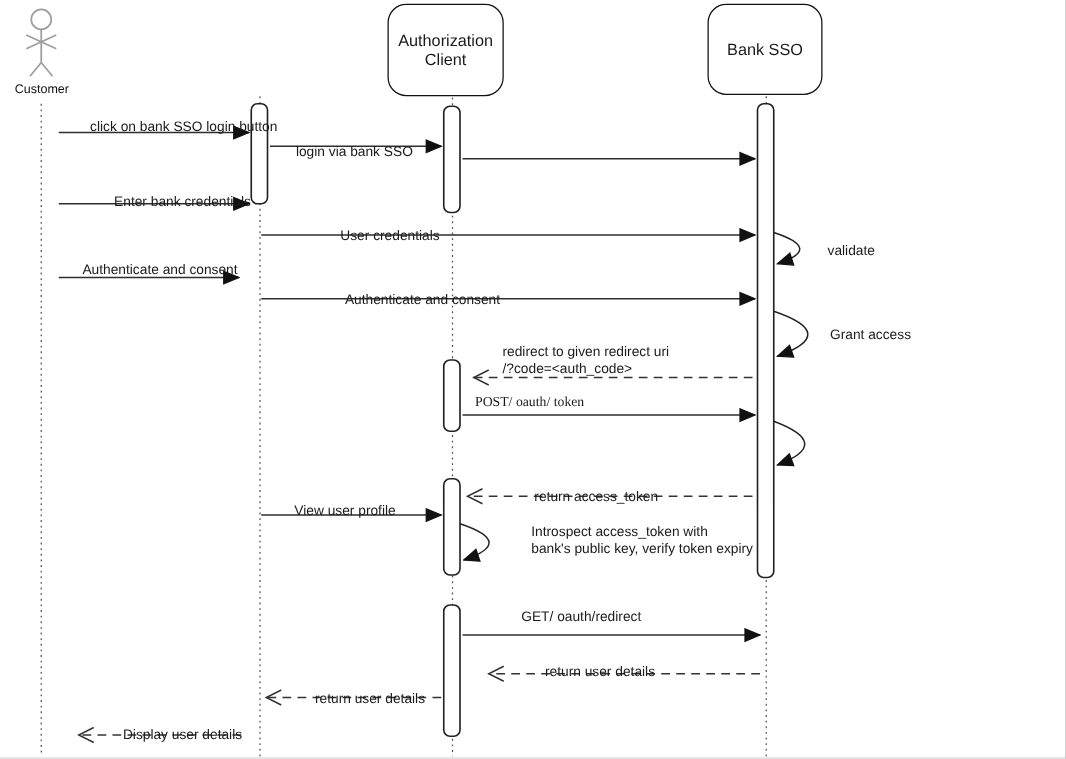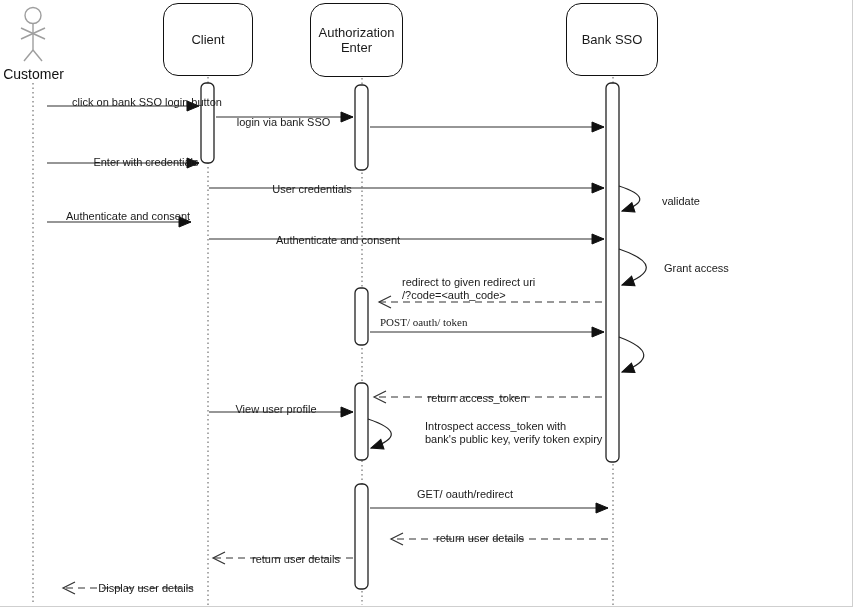--- a/index.html
+++ b/index.html
@@ -9,21 +9,21 @@
     border-right:1px solid #cfcfcf;border-bottom:1px solid #cfcfcf;
     box-sizing:border-box;overflow:hidden;
   }
   svg.layer{position:absolute;left:0;top:0;width:853px;height:607px;}
   .pbox{
     position:absolute;border:1.6px solid #111;border-radius:15px;background:#fff;
     display:flex;align-items:center;justify-content:center;text-align:center;
     font-size:13px;line-height:15px;white-space:pre-line;box-sizing:border-box;
   }
   .actor-label{
-    position:absolute;font-size:14px;text-align:center;color:#111;
+    position:absolute;font-size:10px;text-align:center;color:#111;
   }
   .msg-label{
     position:absolute;font-size:11px;line-height:12.5px;color:#1a1a1a;
     white-space:pre-line;
   }
   .msg-label.ctr{text-align:center;margin-top:12px;}
 </style>
 </head>
 <body>
 
@@ -86,35 +86,32 @@
     </g>
 
     <g stroke="#222" stroke-width="1.2" fill="none">
       <path d="M619,186 Q659,199 622,211" marker-end="url(#mFilled)"></path>
       <path d="M619,249 Q672,267 622,285" marker-end="url(#mFilled)"></path>
       <path d="M619,337 Q667,355 622,372" marker-end="url(#mFilled)"></path>
       <path d="M368,419 Q413,434 371,448" marker-end="url(#mFilled)"></path>
     </g>
   </svg>
 
-  <div class="pbox" style="left:163px;top:3px;width:90px;height:73px;">
-    <span>Client</span>
-  </div>
   <div class="pbox" style="left:310px;top:3px;width:93px;height:74px;">
     <span>Authorization
-Enter</span>
+Client</span>
   </div>
   <div class="pbox" style="left:566px;top:3px;width:92px;height:73px;">
     <span>Bank SSO</span>
   </div>
   <div class="actor-label" style="left:2px;top:66px;width:63px;">Customer</div>
 
   <div class="msg-label ctr" style="left:56px;top:84px;width:182px;">click on bank SSO login button</div>
   <div class="msg-label ctr" style="left:226px;top:104px;width:115px;">login via bank SSO</div>
-  <div class="msg-label ctr" style="left:66px;top:144px;width:160px;">Enter with credentials</div>
+  <div class="msg-label ctr" style="left:66px;top:144px;width:160px;">Enter bank credentials</div>
   <div class="msg-label ctr" style="left:232px;top:171px;width:160px;">User credentials</div>
   <div class="msg-label" style="left:662px;top:195px;">validate</div>
   <div class="msg-label ctr" style="left:48px;top:198px;width:160px;">Authenticate and consent</div>
   <div class="msg-label ctr" style="left:258px;top:222px;width:160px;">Authenticate and consent</div>
   <div class="msg-label" style="left:664px;top:262px;">Grant access</div>
   <div class="msg-label" style="left:402px;top:276px;">redirect to given redirect uri
 /?code=&lt;auth_code&gt;</div>
   <div class="msg-label" style="left:380px;top:316px;font-family:Liberation Serif, serif;">POST/ oauth/ token</div>
   <div class="msg-label ctr" style="left:397px;top:380px;width:160px;">return access_token</div>
   <div class="msg-label ctr" style="left:196px;top:391px;width:160px;">View user profile</div>

